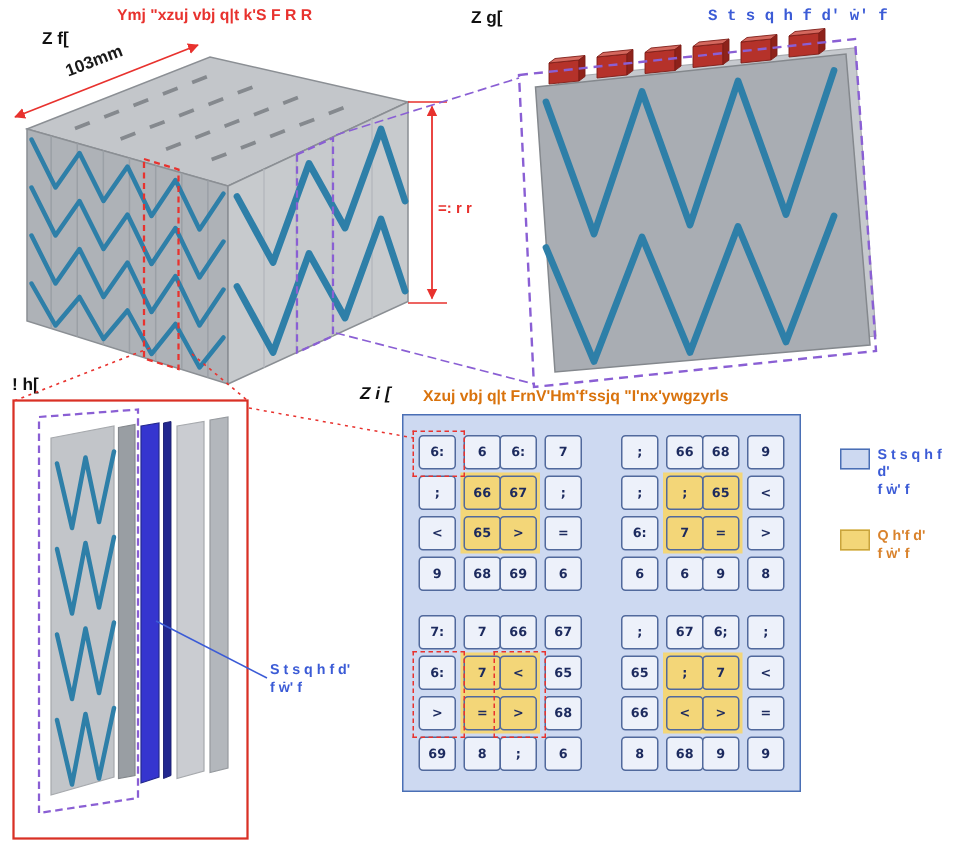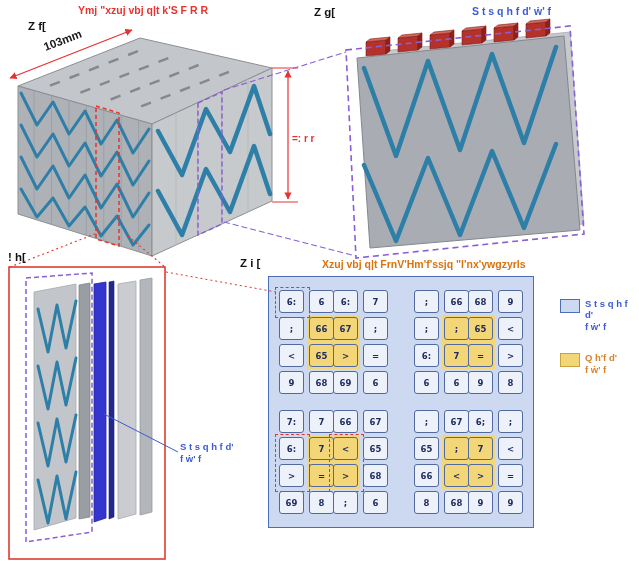--- a/index.html
+++ b/index.html
@@ -1,22 +1,22 @@
 <!DOCTYPE html>
 <html><head>
 <meta charset="utf-8">
 <style>
   html,body{margin:0;padding:0;background:#fff;}
   .stage{position:relative;width:639px;height:568px;background:#fff;overflow:hidden;
          font-family:"Liberation Sans",sans-serif;}
   .panel-label{position:absolute;font-size:11.5px;font-weight:bold;color:#111;white-space:nowrap;}
   .title{position:absolute;font-size:10.5px;font-weight:bold;white-space:nowrap;}
   .title-red{color:#e8322e;}
-  .title-blue{color:#3b5bd6;}
-  .title-orange{color:#d9730d;margin-left:40px;}
+  .title-blue{color:#3b5bd6;font-family:Liberation Mono, monospace;}
+  .title-orange{color:#d9730d;}
   .callout{position:absolute;left:180px;top:441px;font-size:9.5px;font-weight:bold;
            color:#3b5bd6;line-height:1.25;white-space:nowrap;}
   svg{position:absolute;}
   
   .grid{position:absolute;left:268px;top:276px;display:grid;grid-template-columns:auto auto;
         column-gap:26px;row-gap:16px;padding:13px 10px;background:#cdd9f1;
         border:1.5px solid #4a6fb5;box-sizing:border-box;}
   .quad{position:relative;display:flex;flex-direction:column;gap:4px;}
   .qrow{display:flex;align-items:center;}
   .cell{box-sizing:border-box;width:25px;height:23px;border:1.2px solid #51699c;border-radius:3px;
@@ -43,21 +43,21 @@
 <div class="stage">
 
   <div class="panel-label" style="left:28px;top:20px;">Z f[</div>
   <div class="title title-red" style="left:78px;top:4px;">Ymj "xzuj vbj q|t k'S F R R</div>
 
   <div class="panel-label" style="left:314px;top:6px;">Z g[</div>
   <div class="title title-blue" style="left:472px;top:5px;">S t s q h f d' ẇ' f</div>
 
   <div class="panel-label" style="left:8px;top:251px;">! h[</div>
 
-  <div class="panel-label" style="left:240px;top:257px;">Z i [</div>
+  <div class="panel-label" style="left:240px;top:257px;font-style:italic;">Z i [</div>
   <div class="title title-orange" style="left:282px;top:258px;">Xzuj vbj q|t FrnV'Hm'f'ssjq "I'nx'ywgzyrls</div>
 
   <svg style="left:0;top:16px;" width="322" height="246" viewBox="0 0 322 246">
     <defs>
       <marker id="ar" markerWidth="8" markerHeight="8" refX="5.5" refY="3" orient="auto-start-reverse">
         <path d="M0,0L6,3L0,6z" fill="#e8322e"></path>
       </marker>
     </defs>
 
     <polygon points="18,70 140,22 272,52 152,108" fill="#c3c6ca" stroke="#8b8f94" stroke-width="1"></polygon>

